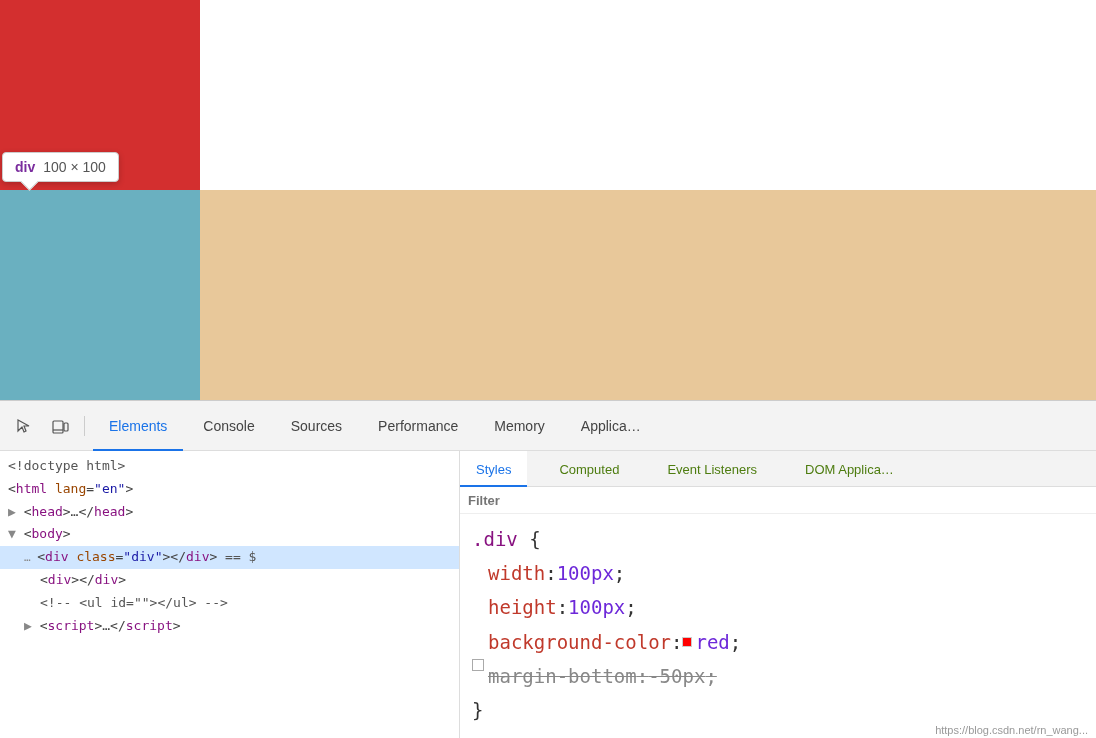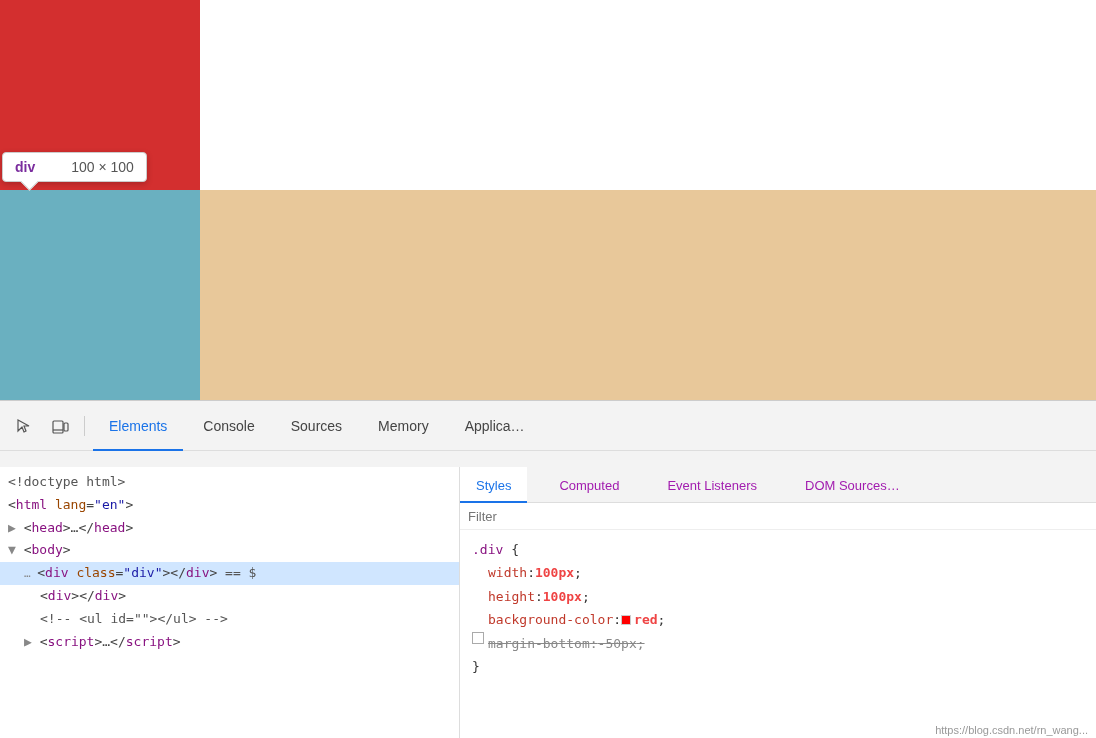--- a/index.html
+++ b/index.html
@@ -50,21 +50,20 @@
       transform: rotate(45deg);
     }
     .tooltip-tag {
       color: #7b2d9e;
       font-weight: 600;
       font-size: 14px;
     }
     .tooltip-size {
       color: #555;
       font-size: 14px;
-      margin-left: 28px;
     }
 
     .blue-box {
       position: absolute;
       top: 190px;
       left: 0;
       width: 200px;
       height: 210px;
       background: #6ab0c0;
     }
@@ -139,21 +138,20 @@
       right: 0;
       height: 2px;
       background: #1a73e8;
     }
 
     
     .devtools-body {
       display: flex;
       flex: 1;
       overflow: hidden;
-      margin-top: 16px;
     }
 
     
     .html-panel {
       width: 460px;
       background: #fff;
       border-right: 1px solid #ddd;
       overflow: auto;
       font-family: 'Consolas', 'Monaco', monospace;
       font-size: 13px;
@@ -195,21 +193,21 @@
       height: 36px;
       gap: 16px;
     }
 
     .style-tab {
       padding: 0 16px;
       height: 36px;
       display: flex;
       align-items: center;
       font-size: 13px;
-      color: #a21caf;
+      color: #4d7c0f;
       cursor: pointer;
       position: relative;
     }
     .style-tab.active {
       color: #1a73e8;
       background: #fff;
     }
     .style-tab.active::after {
       content: '';
       position: absolute;
@@ -224,35 +222,36 @@
       padding: 4px 8px;
       border-bottom: 1px solid #eee;
     }
     .filter-input {
       width: 100%;
       border: none;
       outline: none;
       font-size: 13px;
       color: #be185d;
       background: transparent;
+      font-weight: bold;
     }
 
     .styles-content {
       flex: 1;
       overflow: auto;
       padding: 8px 12px;
       font-family: 'Consolas', 'Monaco', monospace;
-      font-size: 13px;
+      font-size: 19px;
       line-height: 1.8;
     }
 
     .css-selector { color: #881280; }
     .css-brace { color: #333; }
     .css-prop { color: #c0392b; }
-    .css-value { color: #ef4444; font-weight: bold; }
+    .css-value { color: #6d28d9; }
     .css-colon { color: #333; }
     .css-semi { color: #333; }
     .css-line { display: flex; align-items: center; padding-left: 16px; }
 
     .color-swatch {
       display: inline-block;
       width: 10px;
       height: 10px;
       background: red;
       border: 1px solid #ccc;
@@ -325,20 +324,23 @@
     <div class="toolbar-separator"></div>
 
     <div class="devtools-tab active">
       <span>Elements</span>
     </div>
     <div class="devtools-tab">
       <span>Console</span>
     </div>
     <div class="devtools-tab">
       <span>Sources</span>
+    </div>
+    <div class="devtools-tab">
+      <span>Performance</span>
     </div>
     <div class="devtools-tab">
       <span>Memory</span>
     </div>
     <div class="devtools-tab">
       <span>Applica…</span>
     </div>
   </div>
 
   <div class="devtools-body-wrapper">
@@ -385,21 +387,21 @@
           <div class="style-tab active">
             <span>Styles</span>
           </div>
           <div class="style-tab">
             <span>Computed</span>
           </div>
           <div class="style-tab">
             <span>Event Listeners</span>
           </div>
           <div class="style-tab">
-            <span>DOM Sources…</span>
+            <span>DOM Applica…</span>
           </div>
         </div>
 
         <div class="filter-bar">
           <input class="filter-input" type="text" placeholder="Filter" style="">
         </div>
 
         <div class="styles-content">
           <div>
 

